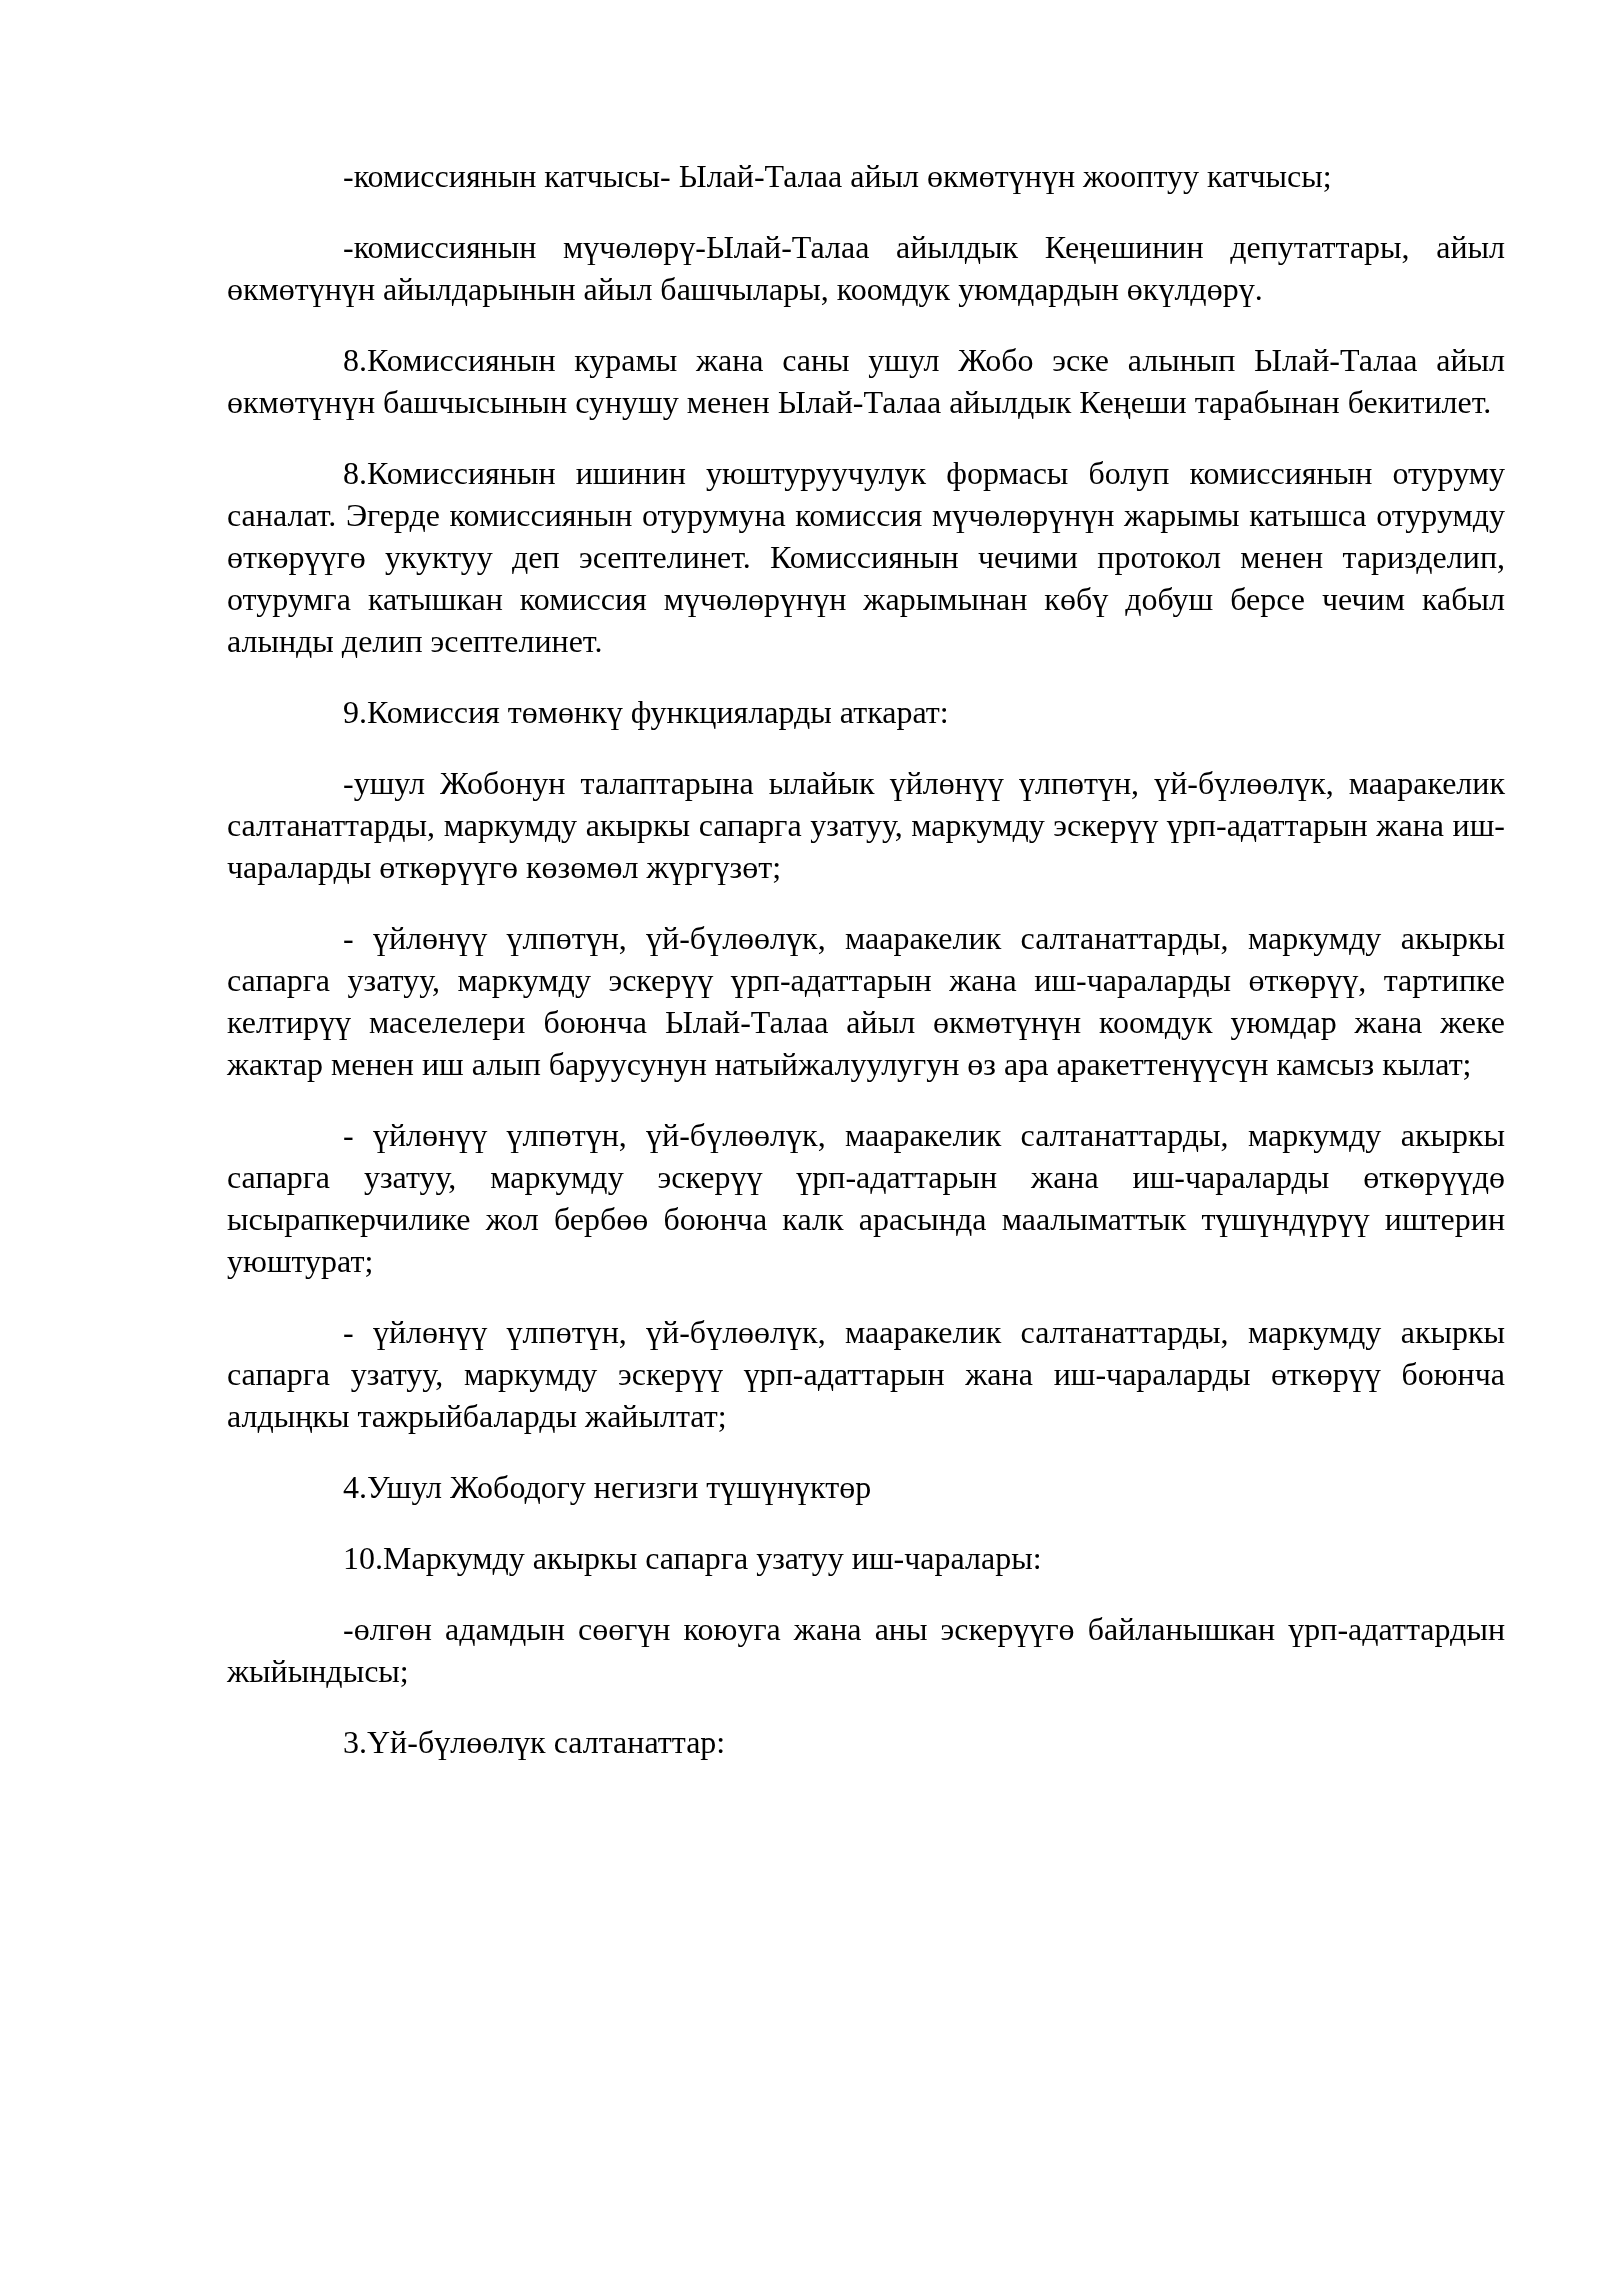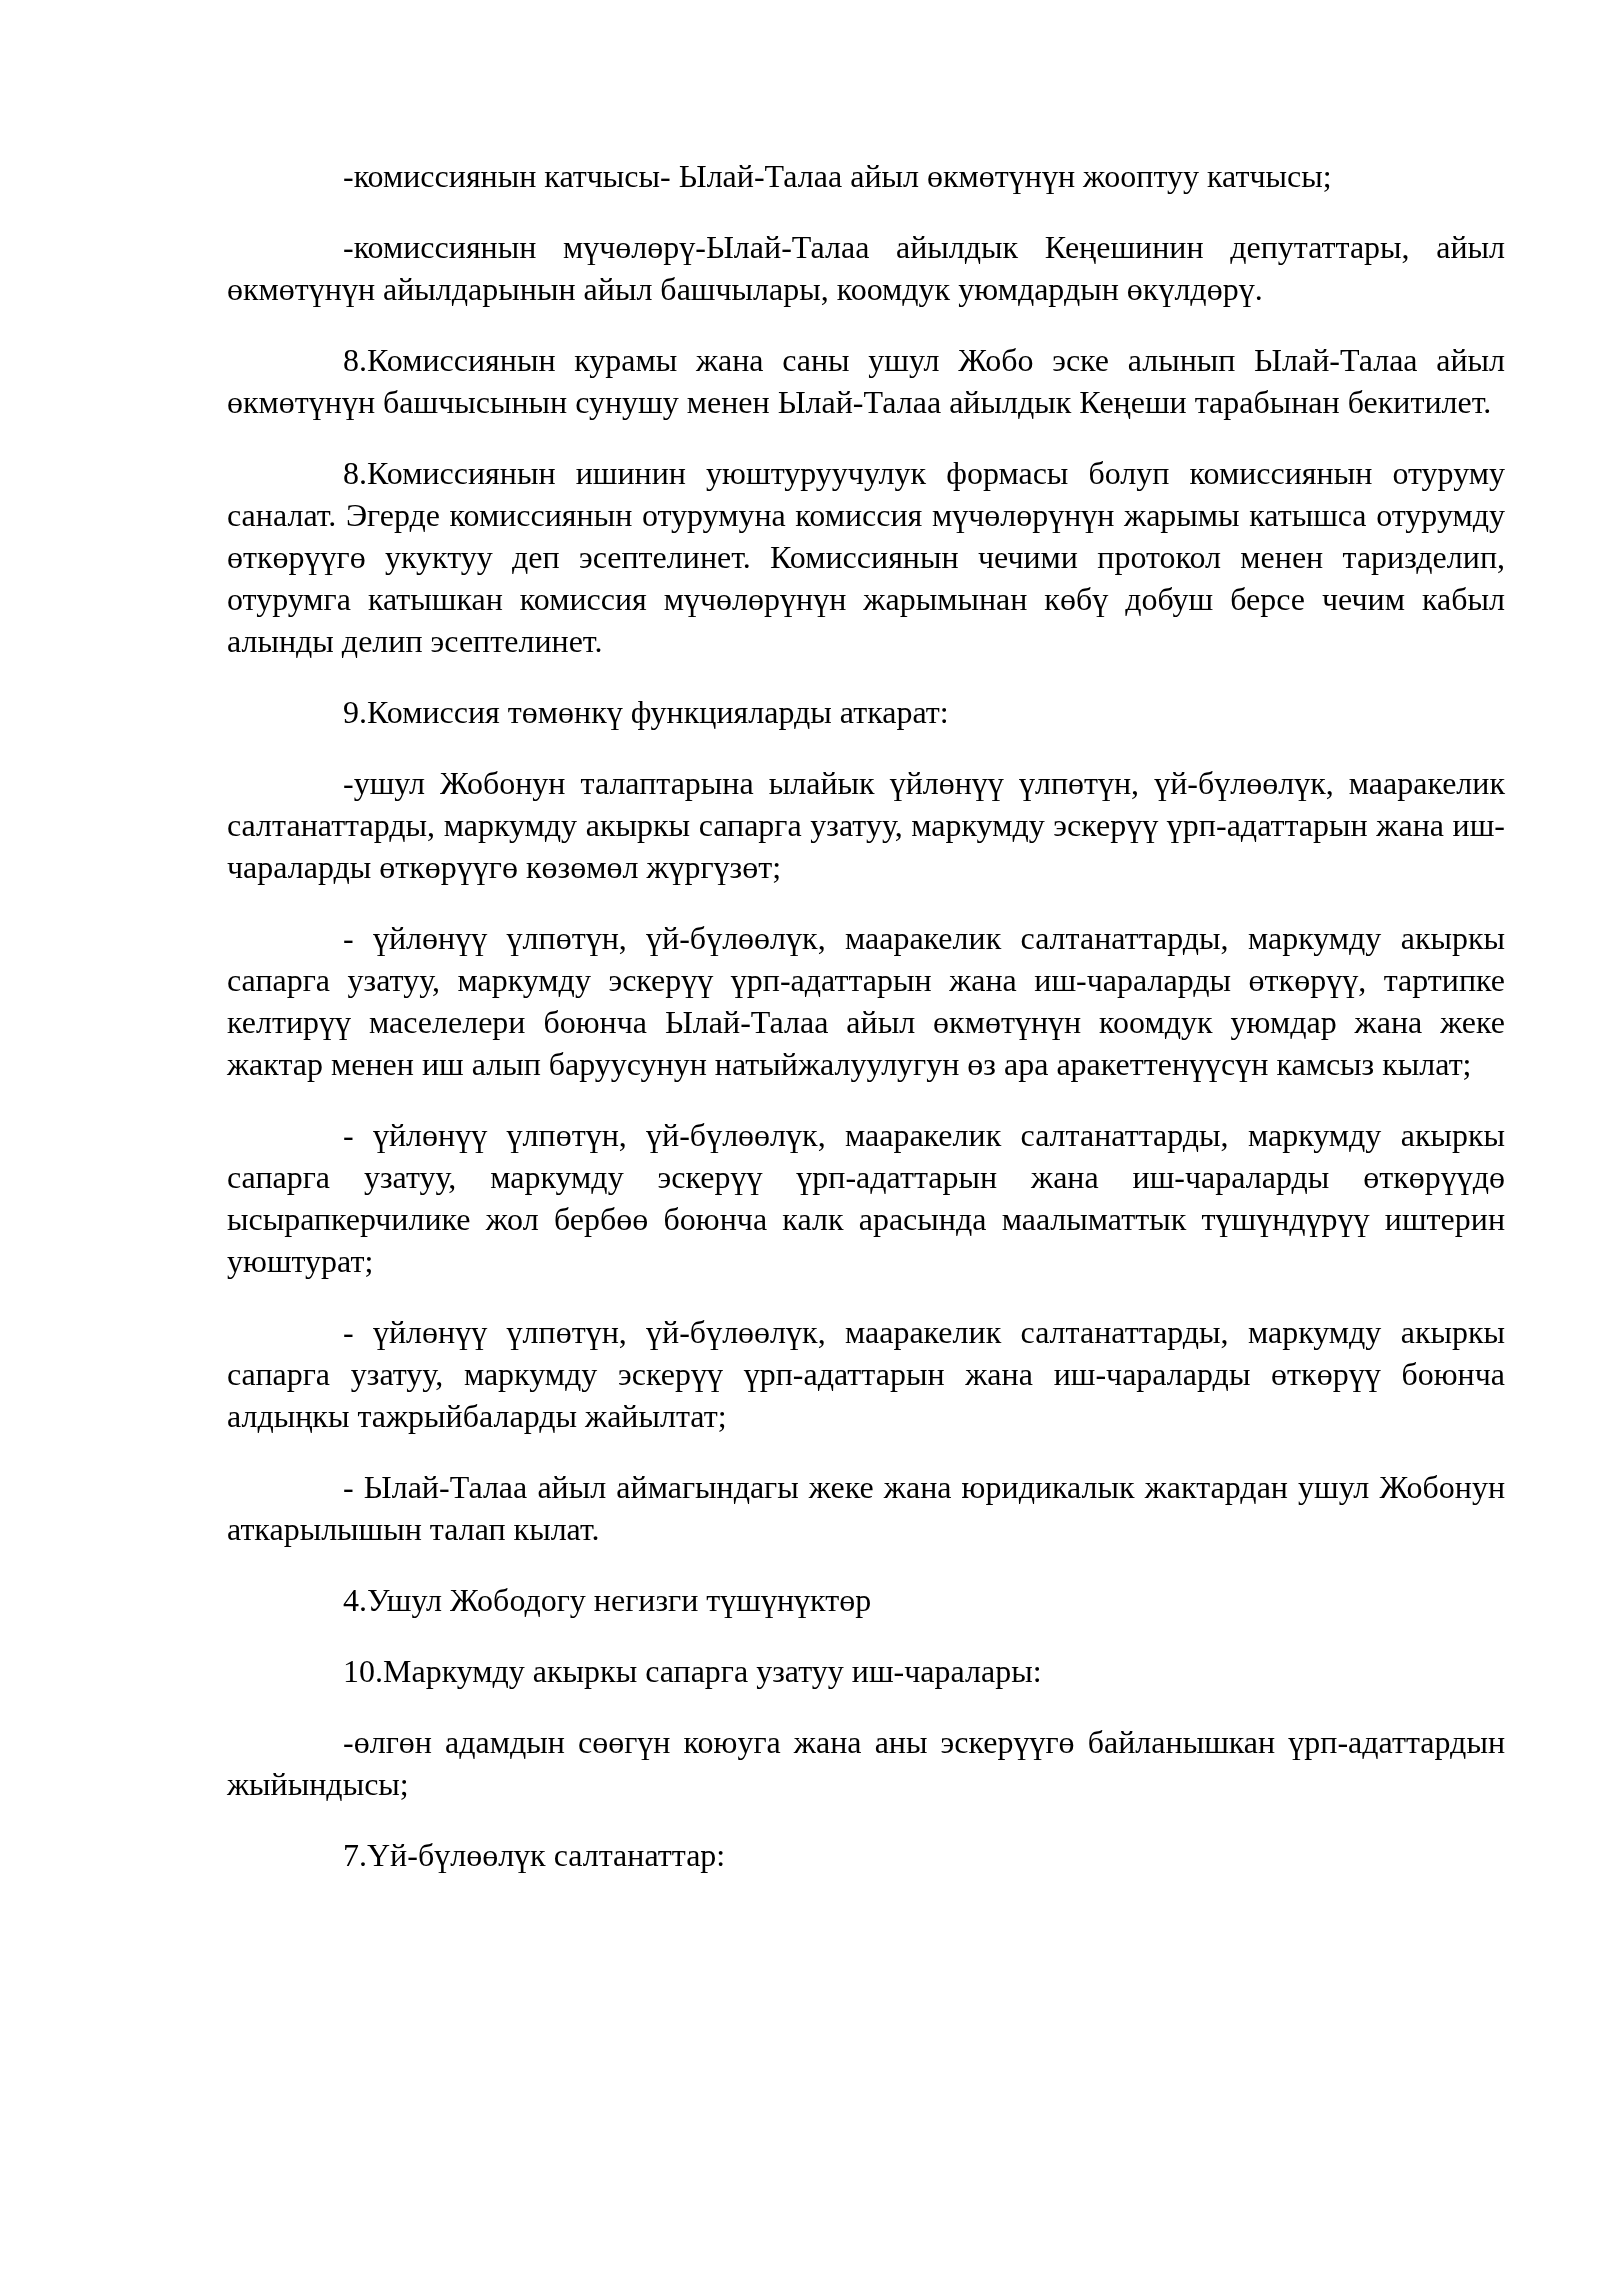--- a/index.html
+++ b/index.html
@@ -41,20 +41,19 @@
   <div class="content">
       <p class="para">-комиссиянын катчысы- Ылай-Талаа айыл өкмөтүнүн жооптуу катчысы;</p>
       <p class="para">-комиссиянын мүчөлөрү-Ылай-Талаа айылдык Кеңешинин депутаттары, айыл өкмөтүнүн айылдарынын айыл башчылары, коомдук уюмдардын өкүлдөрү.</p>
       <p class="para">8.Комиссиянын курамы жана саны ушул Жобо эске алынып  Ылай-Талаа айыл өкмөтүнүн башчысынын сунушу менен Ылай-Талаа айылдык Кеңеши тарабынан бекитилет.</p>
       <p class="para">8.Комиссиянын ишинин уюштуруучулук формасы болуп комиссиянын отуруму саналат. Эгерде комиссиянын отурумуна комиссия мүчөлөрүнүн жарымы катышса отурумду өткөрүүгө укуктуу деп эсептелинет. Комиссиянын чечими протокол менен таризделип, отурумга катышкан комиссия мүчөлөрүнүн жарымынан көбү добуш берсе чечим кабыл алынды делип эсептелинет.</p>
       <p class="para">9.Комиссия төмөнкү функцияларды аткарат:</p>
       <p class="para">-ушул Жобонун талаптарына ылайык үйлөнүү үлпөтүн, үй-бүлөөлүк, мааракелик салтанаттарды, маркумду акыркы сапарга узатуу, маркумду эскерүү үрп-адаттарын жана иш-чараларды өткөрүүгө көзөмөл жүргүзөт;</p>
       <p class="para">- үйлөнүү үлпөтүн, үй-бүлөөлүк, мааракелик салтанаттарды, маркумду акыркы сапарга узатуу, маркумду эскерүү үрп-адаттарын жана иш-чараларды өткөрүү, тартипке келтирүү маселелери боюнча Ылай-Талаа айыл өкмөтүнүн коомдук уюмдар жана жеке жактар менен иш алып баруусунун натыйжалуулугун өз ара аракеттенүүсүн камсыз кылат;</p>
       <p class="para">- үйлөнүү үлпөтүн, үй-бүлөөлүк, мааракелик салтанаттарды, маркумду акыркы сапарга узатуу, маркумду эскерүү үрп-адаттарын жана иш-чараларды өткөрүүдө ысырапкерчилике жол бербөө боюнча калк арасында маалыматтык түшүндүрүү иштерин уюштурат;</p>
       <p class="para">- үйлөнүү үлпөтүн, үй-бүлөөлүк, мааракелик салтанаттарды, маркумду акыркы сапарга узатуу, маркумду эскерүү үрп-адаттарын жана иш-чараларды өткөрүү боюнча алдыңкы тажрыйбаларды жайылтат;</p>
-      <p class="para">- Ылай-Талаа айыл аймагындагы жеке жана юридикалык жактардан ушул Жобонун аткарылышын талап кылат.</p>
       <p class="para heading">4.Ушул Жободогу негизги түшүнүктөр</p>
       <p class="para">10.Маркумду акыркы сапарга узатуу иш-чаралары:</p>
       <p class="para">-өлгөн адамдын сөөгүн коюуга жана аны эскерүүгө байланышкан үрп-адаттардын жыйындысы;</p>
-      <p class="para">7.Үй-бүлөөлүк салтанаттар:</p>
+      <p class="para">3.Үй-бүлөөлүк салтанаттар:</p>
     </div>
 </div>
 
 
 </body></html>

